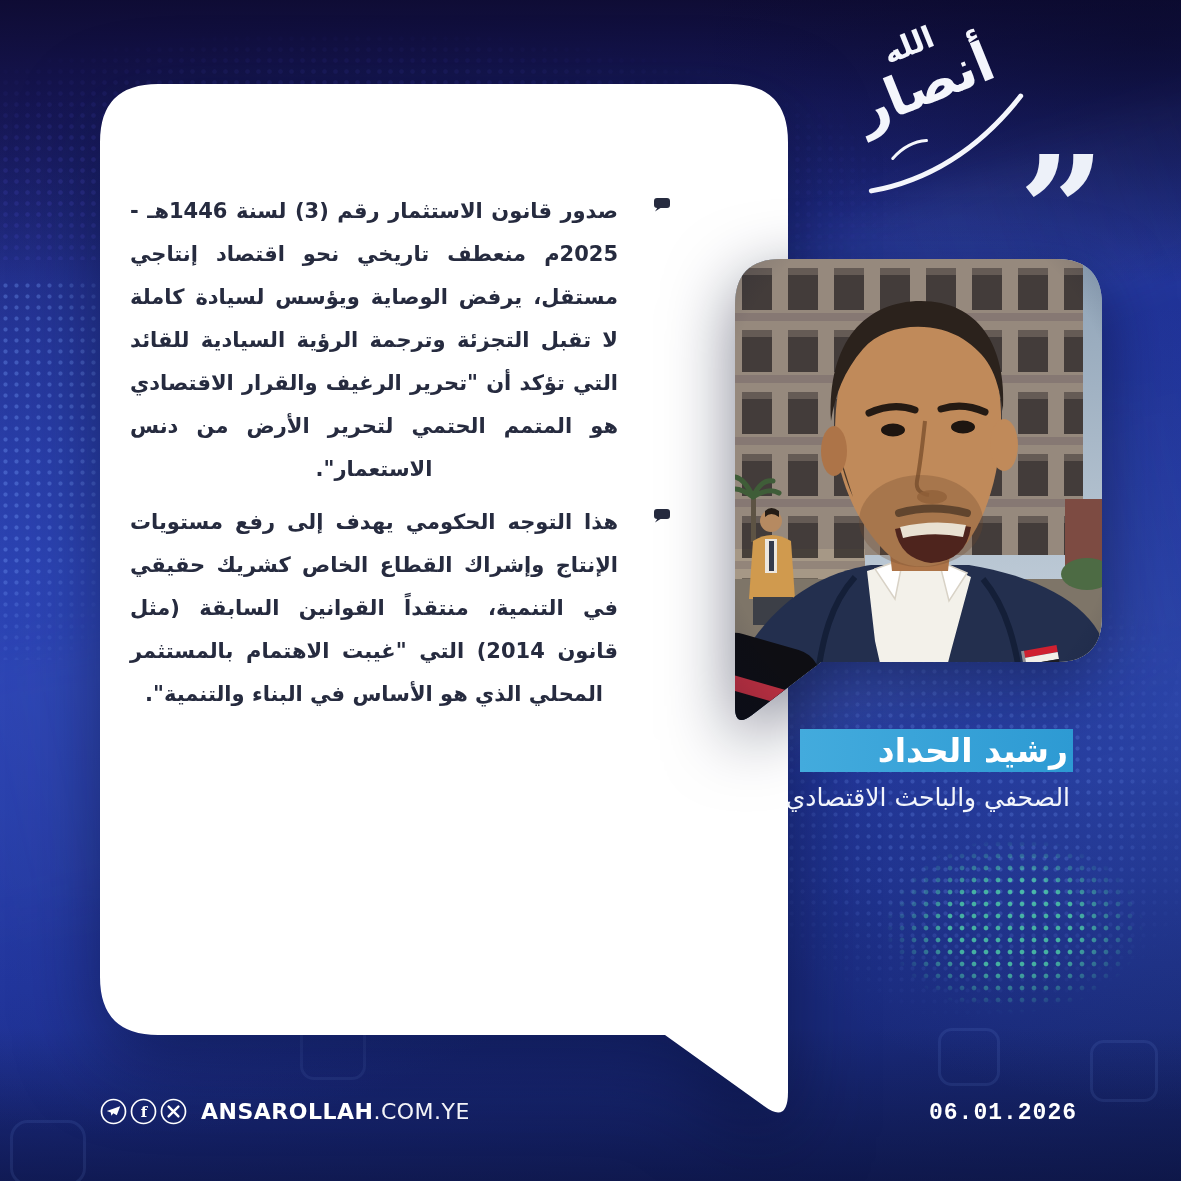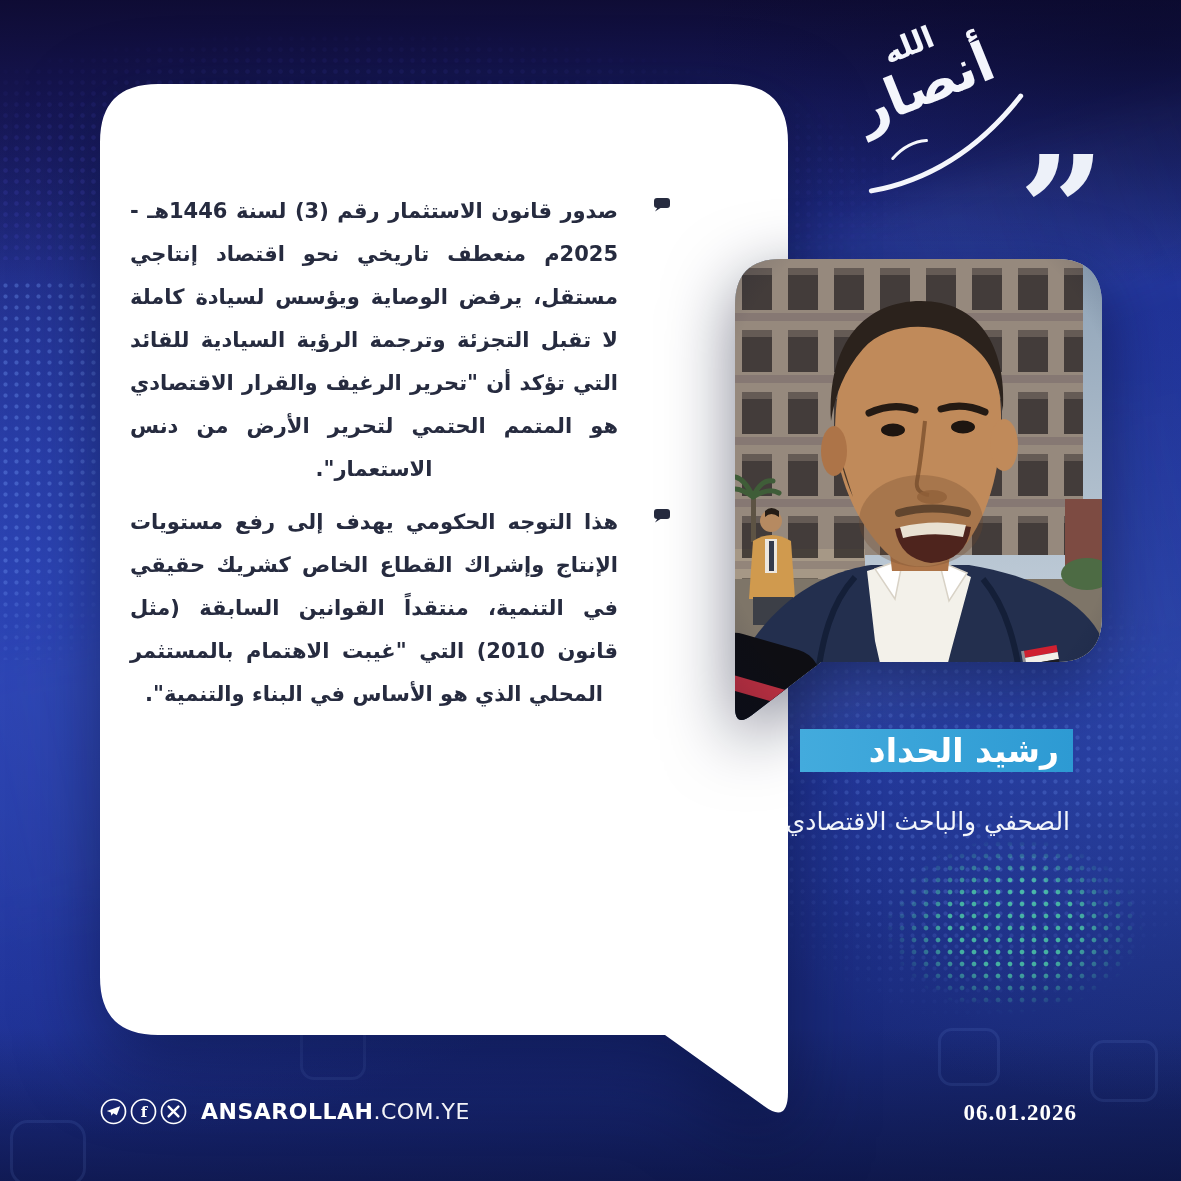--- a/index.html
+++ b/index.html
@@ -76,33 +76,33 @@
   
   .photo-wrap { position:absolute; left:735px; top:259px;
     filter:drop-shadow(0 20px 34px rgba(4,8,38,.5)); }
   .photo { position:relative; width:367px; height:462px; background:#9fb0c0;
     clip-path:path('M 46 0 L 321 0 Q 367 0 367 46 L 367 357 Q 367 403 321 403 L 86 403 L 17 456 Q 0 469 0 448 L 0 46 Q 0 0 46 0 Z'); }
   .photo svg { display:block; }
 
   
   .name-banner { position:absolute; left:800px; top:729px; width:273px; height:43px;
     background:linear-gradient(90deg,#43abdd,#2d9ad3); direction:rtl; }
-  .name-banner span { display:block; padding:0 14px; font-size:33px; font-weight:bold;
+  .name-banner span { display:block; padding:0 5px; font-size:33px; font-weight:bold;
     line-height:43px; color:#ffffff; white-space:nowrap; }
   .speaker-title { position:absolute; right:111px; top:783px; font-size:25px; color:#f2f5fb;
-    direction:rtl; white-space:nowrap;margin-top:24px; }
+    direction:rtl; white-space:nowrap; }
 
   
   .footer-left { position:absolute; left:100px; top:1098px; display:flex; align-items:center; gap:8px; }
   .social { display:flex; gap:3px; }
   .social .sicon { width:27px; height:27px; }
   .site { color:#ffffff; font-size:22px; letter-spacing:.5px; margin-left:6px; }
   .site b { font-weight:bold; }
   .site span { font-weight:normal; opacity:.95; }
-  .date { position:absolute; right:104px; top:1100px; font-family:Liberation Serif, serif;
+  .date { position:absolute; right:104px; top:1100px; font-family:Liberation Mono, monospace;
     font-weight:bold; font-size:23px; letter-spacing:1px; color:#ffffff; }
 </style>
 </head>
 <body>
 
 <div class="canvas">
 
   <div class="bg-base"></div>
   <div class="band"></div>
   <div class="band2"></div>
@@ -128,21 +128,21 @@
 
   <div class="card-wrap">
     <div class="card">
       <div class="bullets">
         <div class="bullet-row">
           <span class="bq"></span>
           <p>صدور قانون الاستثمار رقم (3) لسنة 1446هـ - 2025م منعطف تاريخي نحو اقتصاد إنتاجي مستقل، يرفض الوصاية ويؤسس لسيادة كاملة لا تقبل التجزئة وترجمة الرؤية السيادية للقائد التي تؤكد أن "تحرير الرغيف والقرار الاقتصادي هو المتمم الحتمي لتحرير الأرض من دنس الاستعمار".</p>
         </div>
         <div class="bullet-row">
           <span class="bq"></span>
-          <p>هذا التوجه الحكومي يهدف إلى رفع مستويات الإنتاج وإشراك القطاع الخاص كشريك حقيقي في التنمية، منتقداً القوانين السابقة (مثل قانون 2010) التي "غيبت الاهتمام بالمستثمر المحلي الذي هو الأساس في البناء والتنمية".</p>
+          <p>هذا التوجه الحكومي يهدف إلى رفع مستويات الإنتاج وإشراك القطاع الخاص كشريك حقيقي في التنمية، منتقداً القوانين السابقة (مثل قانون 2014) التي "غيبت الاهتمام بالمستثمر المحلي الذي هو الأساس في البناء والتنمية".</p>
         </div>
       </div>
     </div>
   </div>
 
   <div class="photo-wrap">
     <div class="photo">
       <svg width="367" height="462" viewBox="0 0 367 462">
         <defs>
           <linearGradient id="sky" x1="0" y1="0" x2="0" y2="1">

